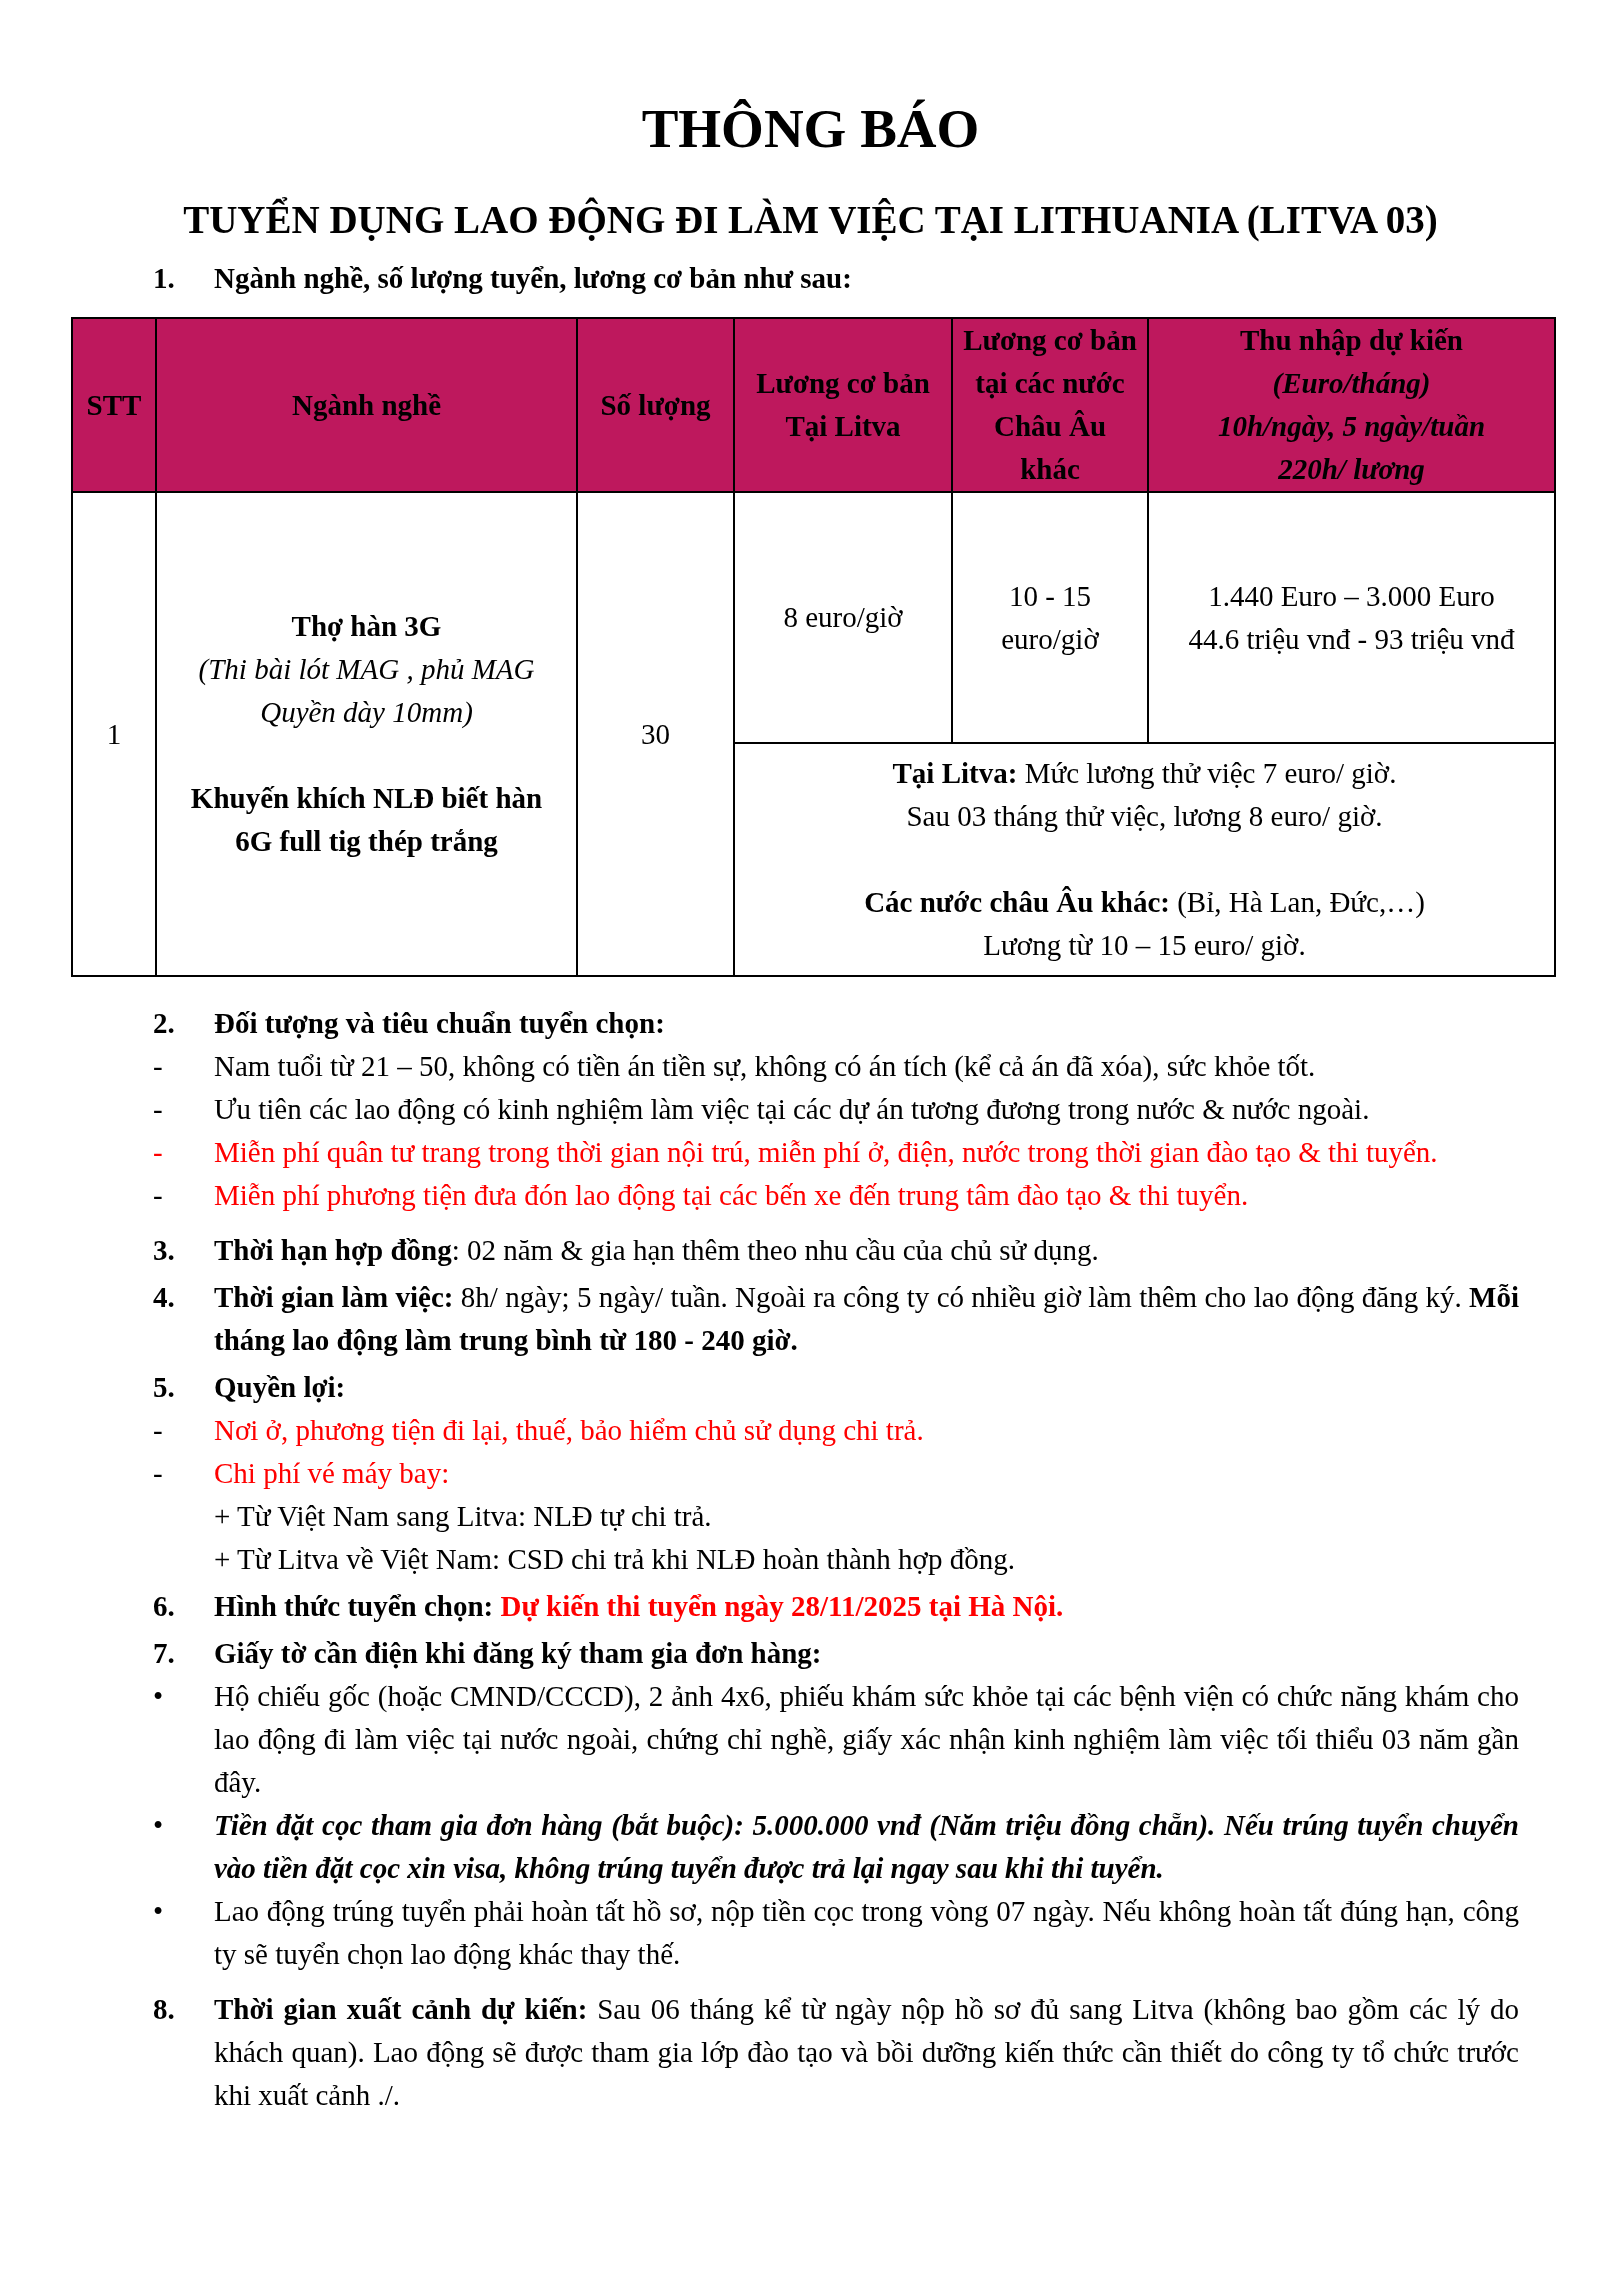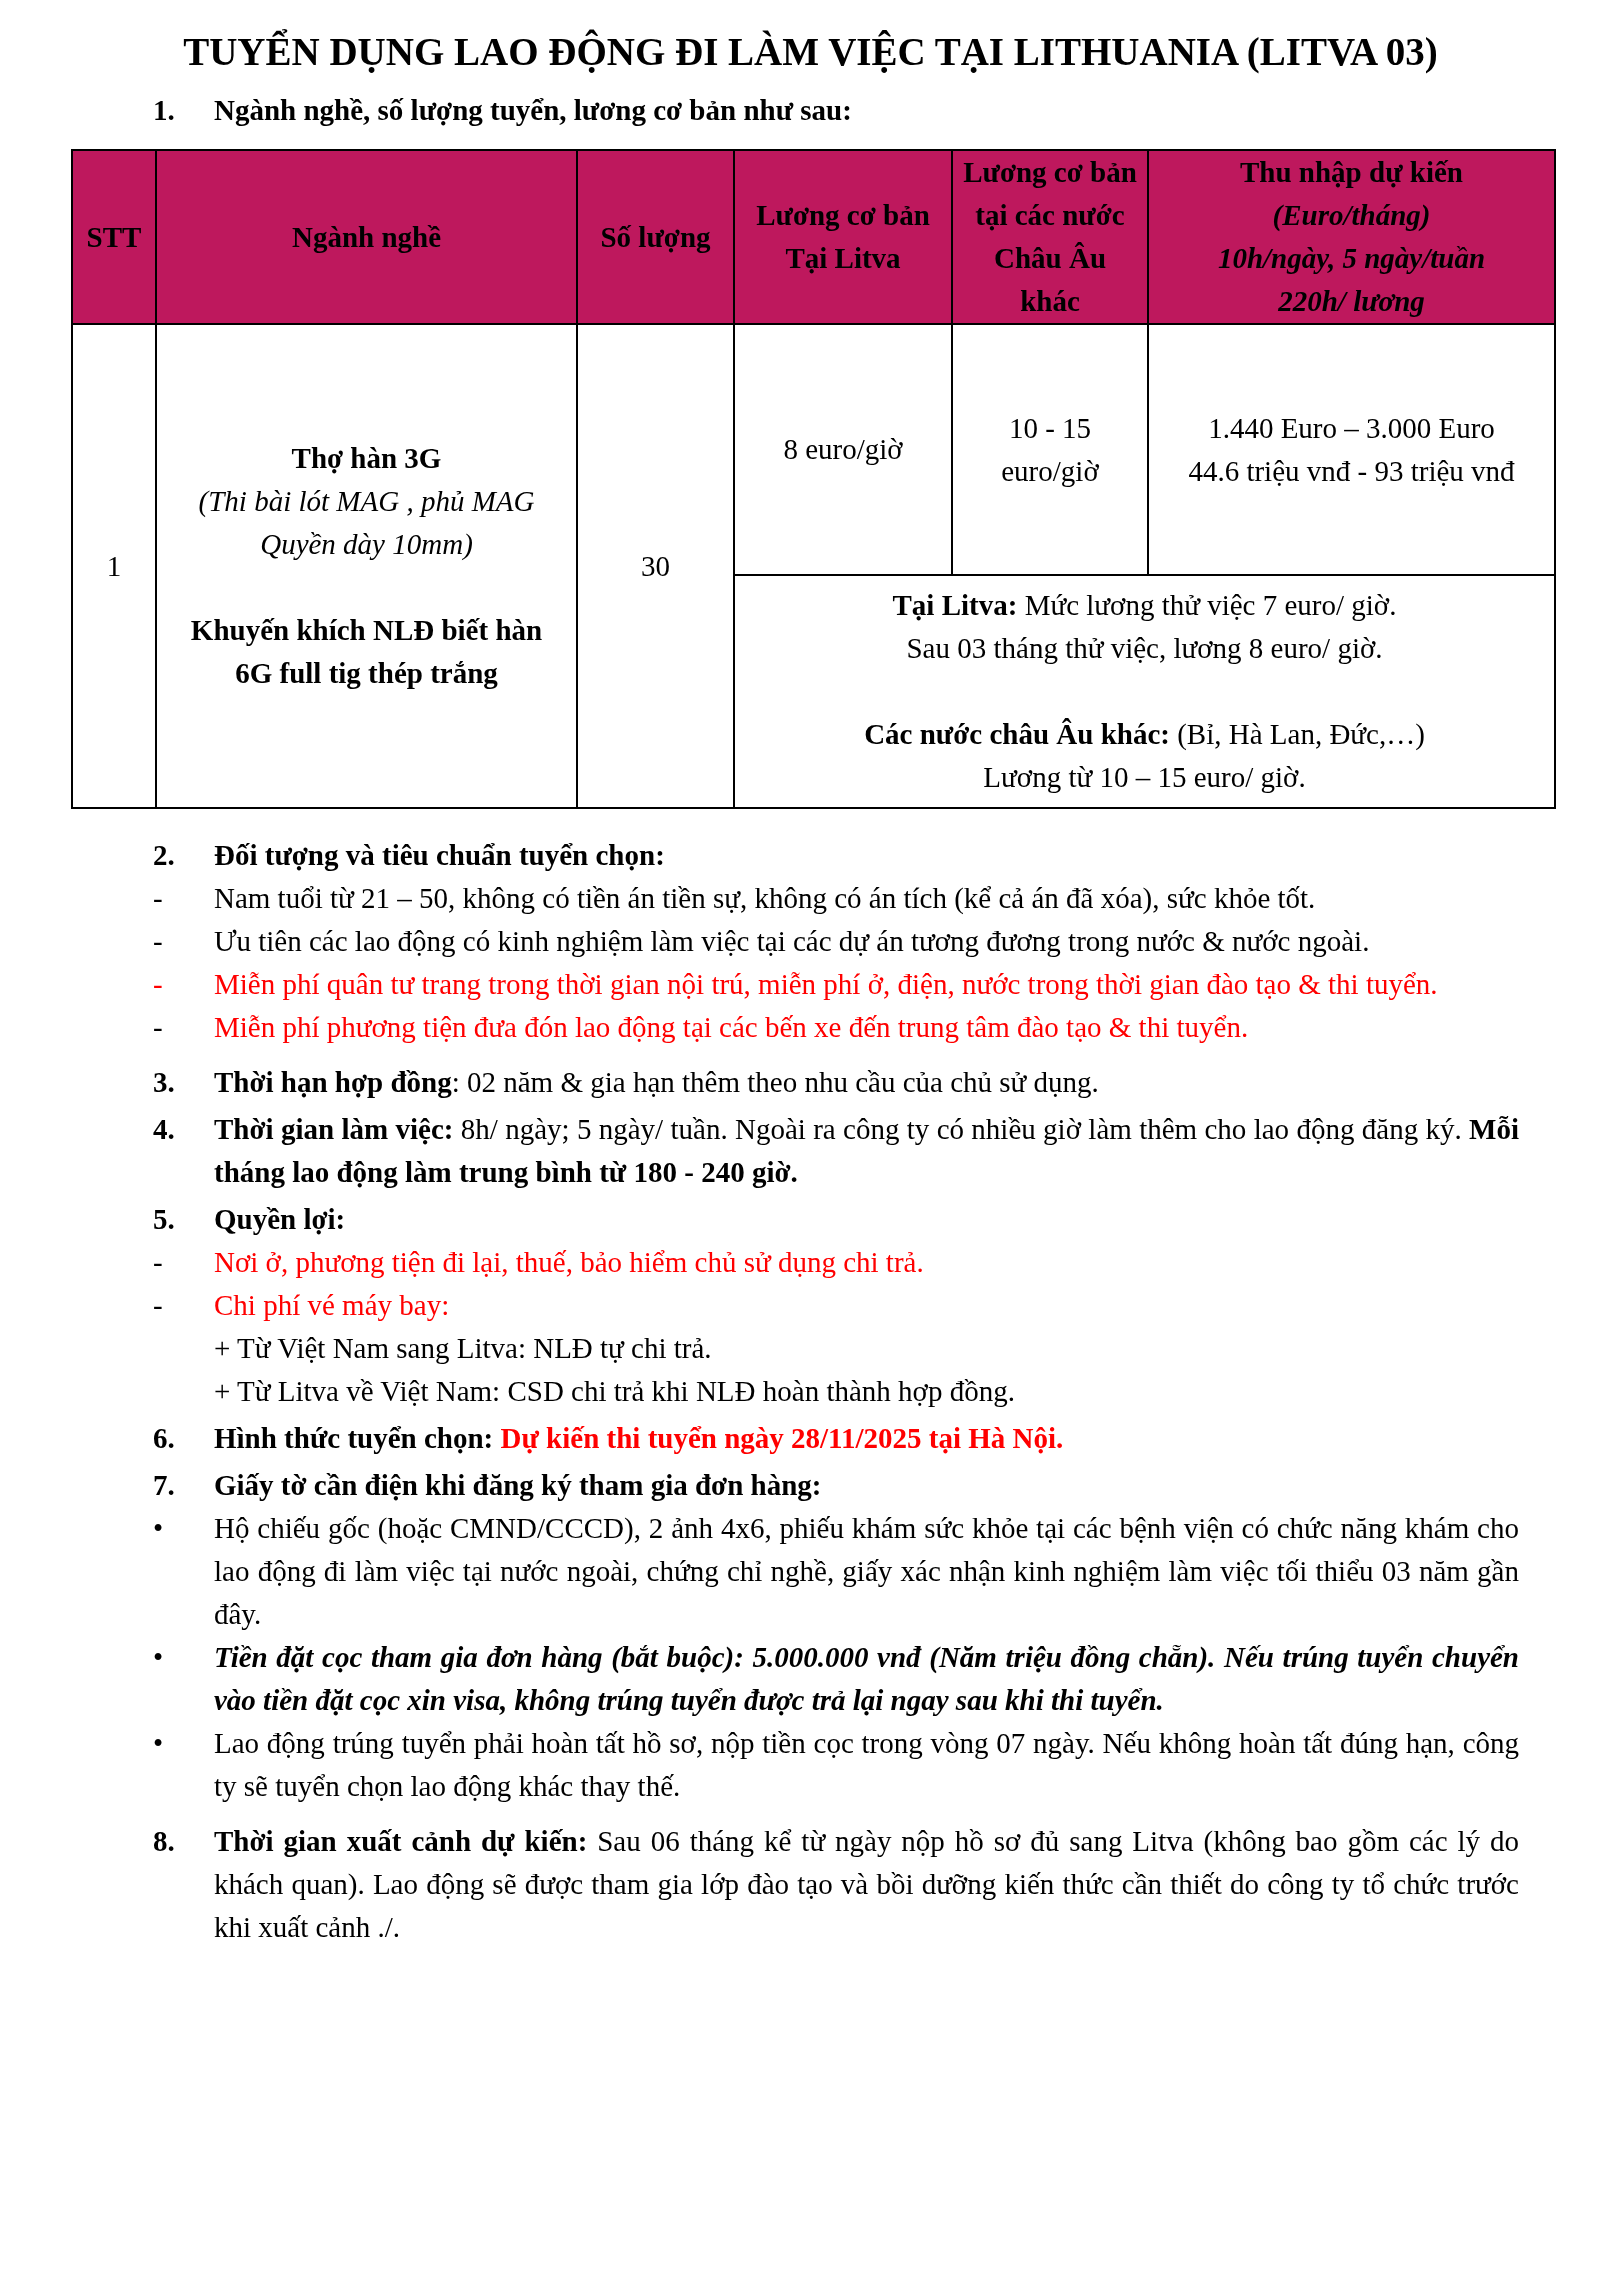--- a/index.html
+++ b/index.html
@@ -5,21 +5,21 @@
   html,body{margin:0;padding:0;}
   body{
     width:1621px;height:2294px;background:#ffffff;color:#000;
     font-family:"Liberation Serif","DejaVu Serif",serif;
     font-size:29px;line-height:43px;overflow:hidden;
   }
   .bold{font-weight:bold;}
   .ital{font-style:italic;}
   .red{color:#ff0000;}
   .title{margin-top:98px;text-align:center;font-weight:bold;font-size:55px;line-height:61px;}
-  .subtitle{margin-top:28px;text-align:center;font-weight:bold;font-size:39px;line-height:47px;}
+  .subtitle{margin-top:37px;text-align:center;font-weight:bold;font-size:39px;line-height:47px;}
   .intro{margin:27.4px 102px 0 153px;font-style:italic;text-align:justify;text-indent:65px;}
   .sec{display:flex;margin:3.9px 102px 0 153px;}
   .mt14{margin-top:13.7px;} .mt26{margin-top:25.5px;} .mt12{margin-top:11.8px;}
   .num{width:61px;flex:none;font-weight:bold;}
   .secbody{flex:1;text-align:justify;}
   .bullet{display:flex;margin:0 102px 0 153px;}
   .mark{width:61px;flex:none;}
   .btxt{flex:1;text-align:justify;}
   .plus{margin:0 102px 0 214px;}
   table{margin:17.6px 0 0 71px;border-collapse:collapse;table-layout:fixed;width:1483px;border:2.9px solid #000;}
@@ -30,20 +30,21 @@
   tbody tr.rowB{height:220px;}
   .c-stt,.c-qty,.c-job,.c-sal{text-align:center;}
   .c-notes{vertical-align:top;text-align:center;padding:7.8px 9.8px;border-top:2.9px solid #000;}
   .spacer-line{height:43px;}
 </style>
 </head>
 <body>
 
 <div class="page">
 
+  <div class="title">THÔNG BÁO</div>
   <div class="subtitle">TUYỂN DỤNG LAO ĐỘNG ĐI LÀM VIỆC TẠI LITHUANIA (LITVA 03)</div>
 
   <div class="sec mt14">
     <span class="num">1.</span>
     <span class="secbody bold">Ngành nghề, số lượng tuyển, lương cơ bản như sau:</span>
   </div>
 
   <table>
     <colgroup>
       <col style="width:84px">

